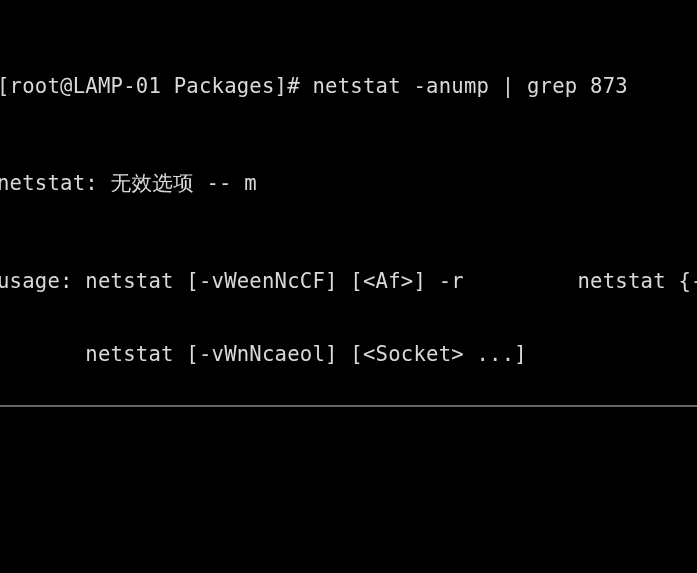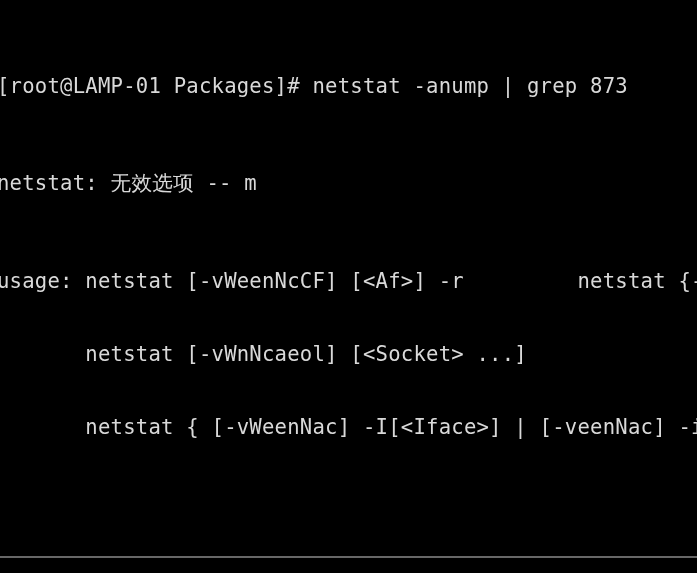--- a/index.html
+++ b/index.html
@@ -3,21 +3,21 @@
 <meta charset="utf-8">
 <style>
   html, body {
     margin: 0;
     padding: 0;
     background: #000000;
   }
   #terminal {
     position: relative;
     width: 697px;
-    height: 558px;
+    height: 407px;
     background: #000000;
     overflow: hidden;
     box-sizing: border-box;
   }
   #screen {
     position: absolute;
     left: -3px;
     top: 1px;
     width: 760px;
     font-family: "DejaVu Sans Mono", "Liberation Mono", monospace;

